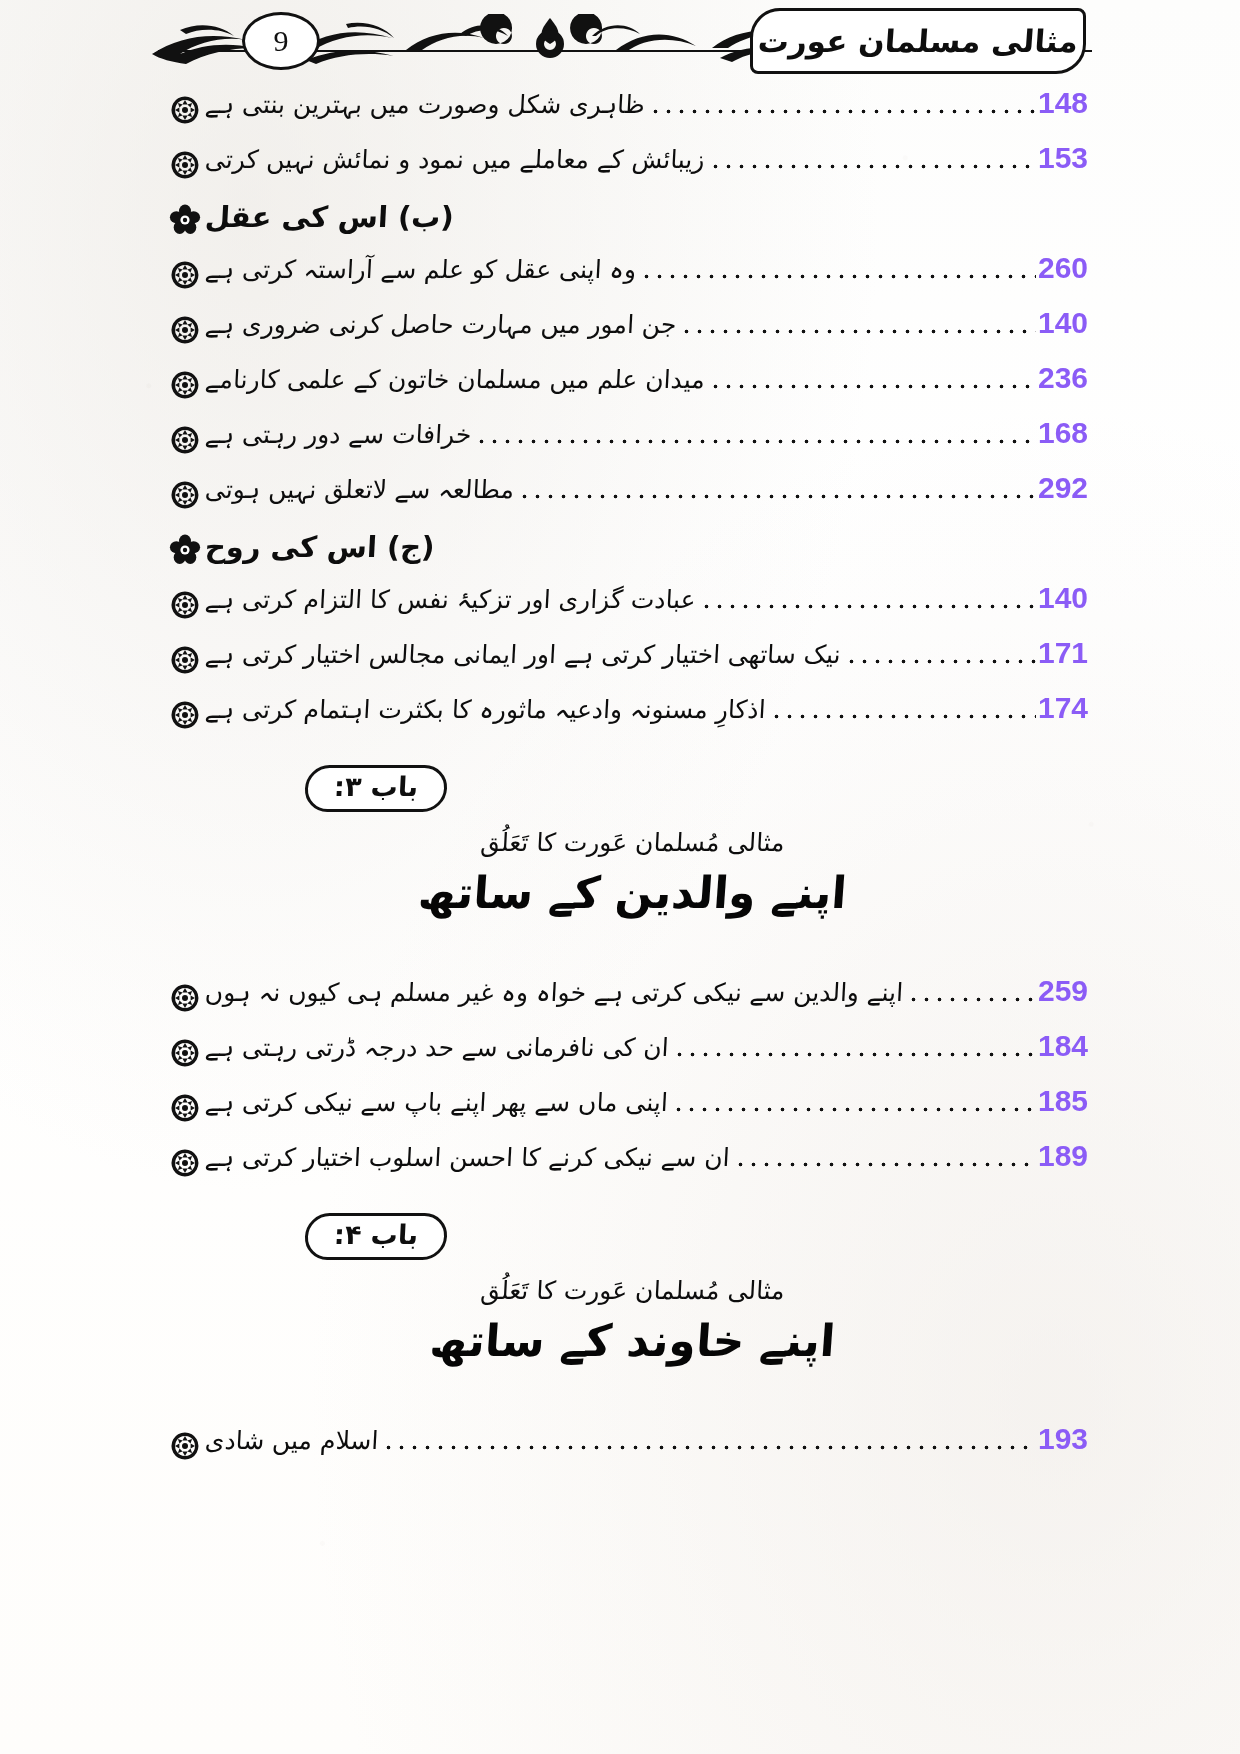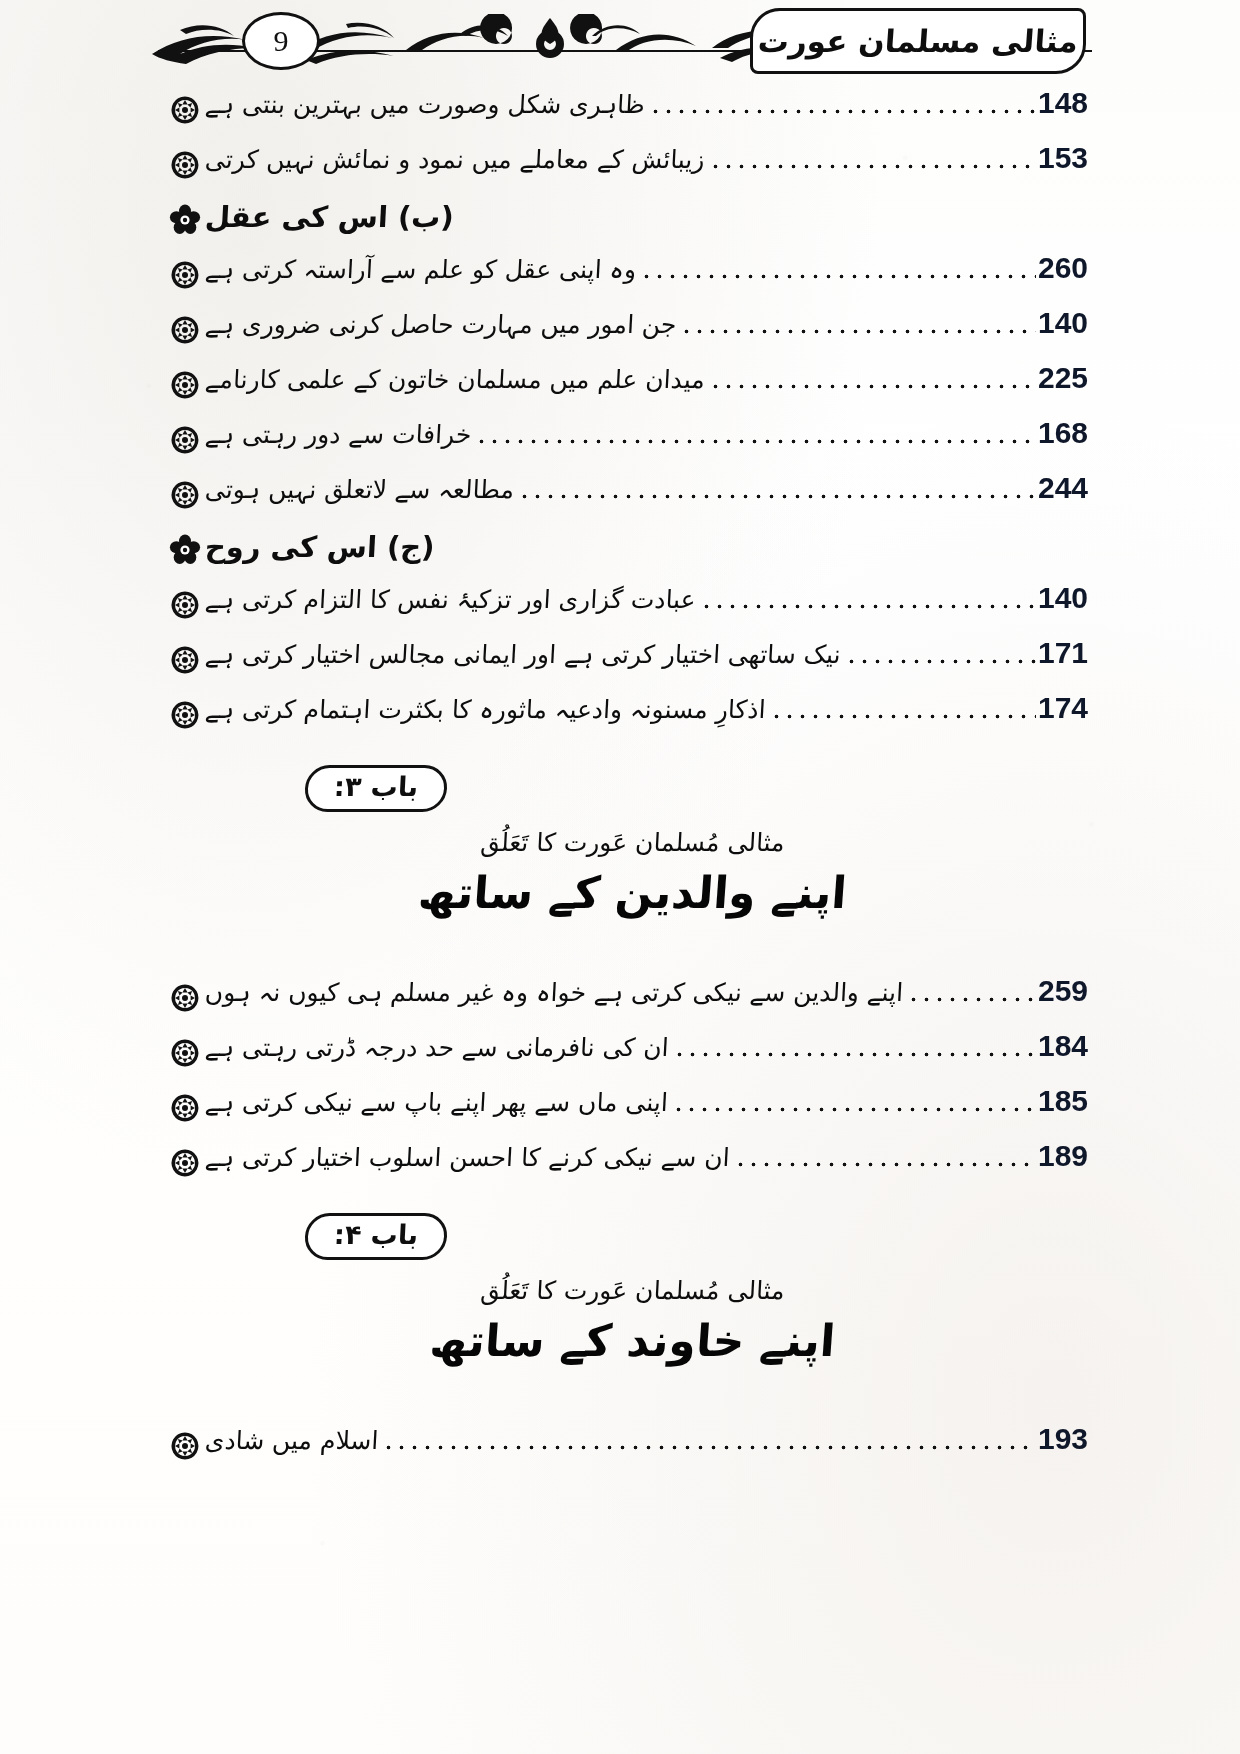--- a/index.html
+++ b/index.html
@@ -161,21 +161,21 @@
     background-image: radial-gradient(circle, #111 1.7px, transparent 2.1px);
     background-size: 13px 5px;
     background-repeat: repeat-x;
     background-position: left center;
   }
   .page-no {
     flex: 0 0 auto;
     font-family: "Liberation Sans", "DejaVu Sans", sans-serif;
     font-size: 30px;
     font-weight: bold;
-    color: #0f172a;
+    color: #8b5cf6;
     letter-spacing: 0px;
     padding-left: 2px;
     direction: ltr;
     text-align: left;
     min-width: 62px;
   }
 
   
   .toc-row.section .entry-body { justify-content: flex-start; }
   .toc-row.section .entry-text {
@@ -406,21 +406,21 @@
       <path d="M22.1 7.9 l-1.6 4.7 -3.1 -3.1 Z"></path>
       <path d="M22.1 22.1 l-4.7 -1.6 3.1 -3.1 Z"></path>
       <path d="M7.9 22.1 l1.6 -4.7 3.1 3.1 Z"></path>
       <path d="M7.9 7.9 l4.7 1.6 -3.1 3.1 Z"></path>
     </g>
   </svg>
       </div>
       <div class="entry-body">
                <div class="entry-text">میدان علم میں مسلمان خاتون کے علمی کارنامے</div>
                <div class="leader"></div>
-               <div class="page-no">225</div>
+               <div class="page-no">236</div>
              </div>
     </div>
     <div class="toc-row">
       <div class="bullet">
         <svg width="30" height="30" viewBox="0 0 30 30" xmlns="http://www.w3.org/2000/svg">
     <g fill="#111">
       <path d="M15 1.5 a13.5 13.5 0 1 1 -0.1 0 M15 5 a10 10 0 1 0 0.1 0" fill-rule="evenodd"></path>
       <circle cx="15" cy="15" r="3"></circle>
       <path d="M15 5 l2.6 4.4 h-5.2 Z"></path>
       <path d="M25 15 l-4.4 2.6 v-5.2 Z"></path>
@@ -452,21 +452,21 @@
       <path d="M22.1 7.9 l-1.6 4.7 -3.1 -3.1 Z"></path>
       <path d="M22.1 22.1 l-4.7 -1.6 3.1 -3.1 Z"></path>
       <path d="M7.9 22.1 l1.6 -4.7 3.1 3.1 Z"></path>
       <path d="M7.9 7.9 l4.7 1.6 -3.1 3.1 Z"></path>
     </g>
   </svg>
       </div>
       <div class="entry-body">
                <div class="entry-text">مطالعہ سے لاتعلق نہیں ہوتی</div>
                <div class="leader"></div>
-               <div class="page-no">244</div>
+               <div class="page-no">292</div>
              </div>
     </div>
     <div class="toc-row section">
       <div class="bullet">
         <svg width="32" height="32" viewBox="0 0 32 32" xmlns="http://www.w3.org/2000/svg">
     <g fill="#111">
       <ellipse cx="16" cy="7" rx="6" ry="6.5"></ellipse>
       <ellipse cx="24.6" cy="13.2" rx="6.5" ry="6"></ellipse>
       <ellipse cx="21.3" cy="23.4" rx="6" ry="6.5"></ellipse>
       <ellipse cx="10.7" cy="23.4" rx="6" ry="6.5"></ellipse>

